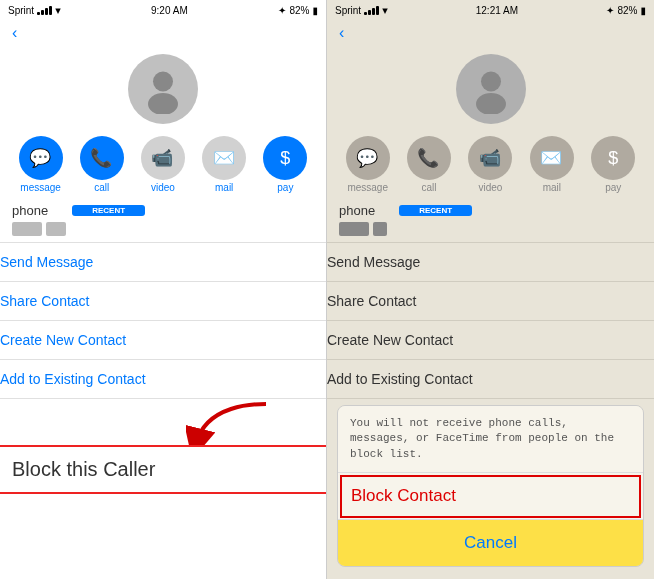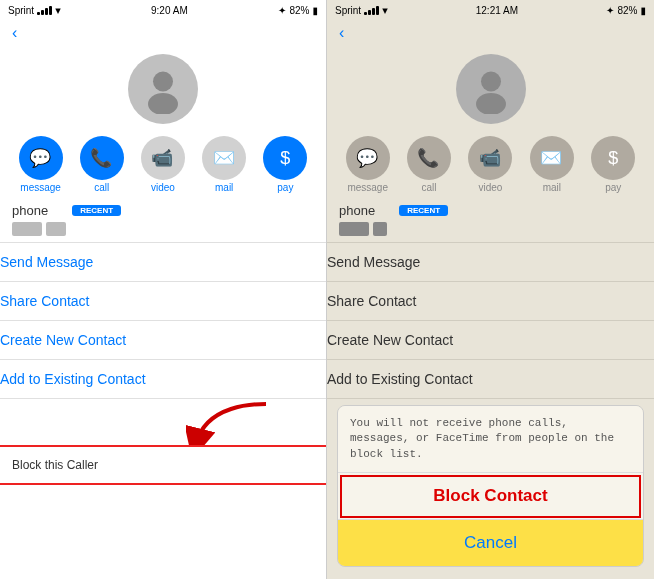--- a/index.html
+++ b/index.html
@@ -110,21 +110,21 @@
       display: flex;
       align-items: center;
       gap: 24px;
     }
     .phone-label { font-size: 13px; font-weight: 500; color: #333; }
     .recent-badge {
       background: #007aff;
       color: #fff;
       font-size: 8px;
       font-weight: 700;
-      padding: 1px 8px;
+      padding: 1px 20px;
       border-radius: 3px;
       text-transform: uppercase;
     }
     .phone-number-row {
       padding: 0 12px 6px;
       display: flex;
       gap: 4px;
     }
     .number-block {
       width: 30px;
@@ -148,21 +148,21 @@
     .panel-right .menu-item {
       color: #333;
       background: #e8e4d8;
       border-bottom: 1px solid #d0ccc0;
     }
 
     
     .block-caller-item {
       margin: 6px 0 0;
       padding: 11px 12px;
-      font-size: 12px;
+      font-size: 20px;
       color: #333;
       background: #fff;
       border: 2px solid #e22;
       border-left: none;
       border-right: none;
       cursor: pointer;
       position: relative;
     }
 
     .dialog-wrapper {
@@ -178,24 +178,24 @@
       color: #555;
       line-height: 1.4;
       border-bottom: 1px solid #ddd;
       font-family: Liberation Mono, monospace;
     }
     .dialog-block-btn {
       background: #f7f4eb;
       border: none;
       border-bottom: 1px solid #ddd;
       padding: 13px;
-      text-align: center;
+      text-align: left;
       font-size: 17px;
       color: #d00;
-      font-weight: 700;
+      font-weight: 400;
       cursor: pointer;
       width: 100%;
       display: block;
       outline: 2px solid #d00;
       outline-offset: -4px;
     }
     .dialog-cancel-btn {
       background: #fde047;
       border: none;
       padding: 13px;

